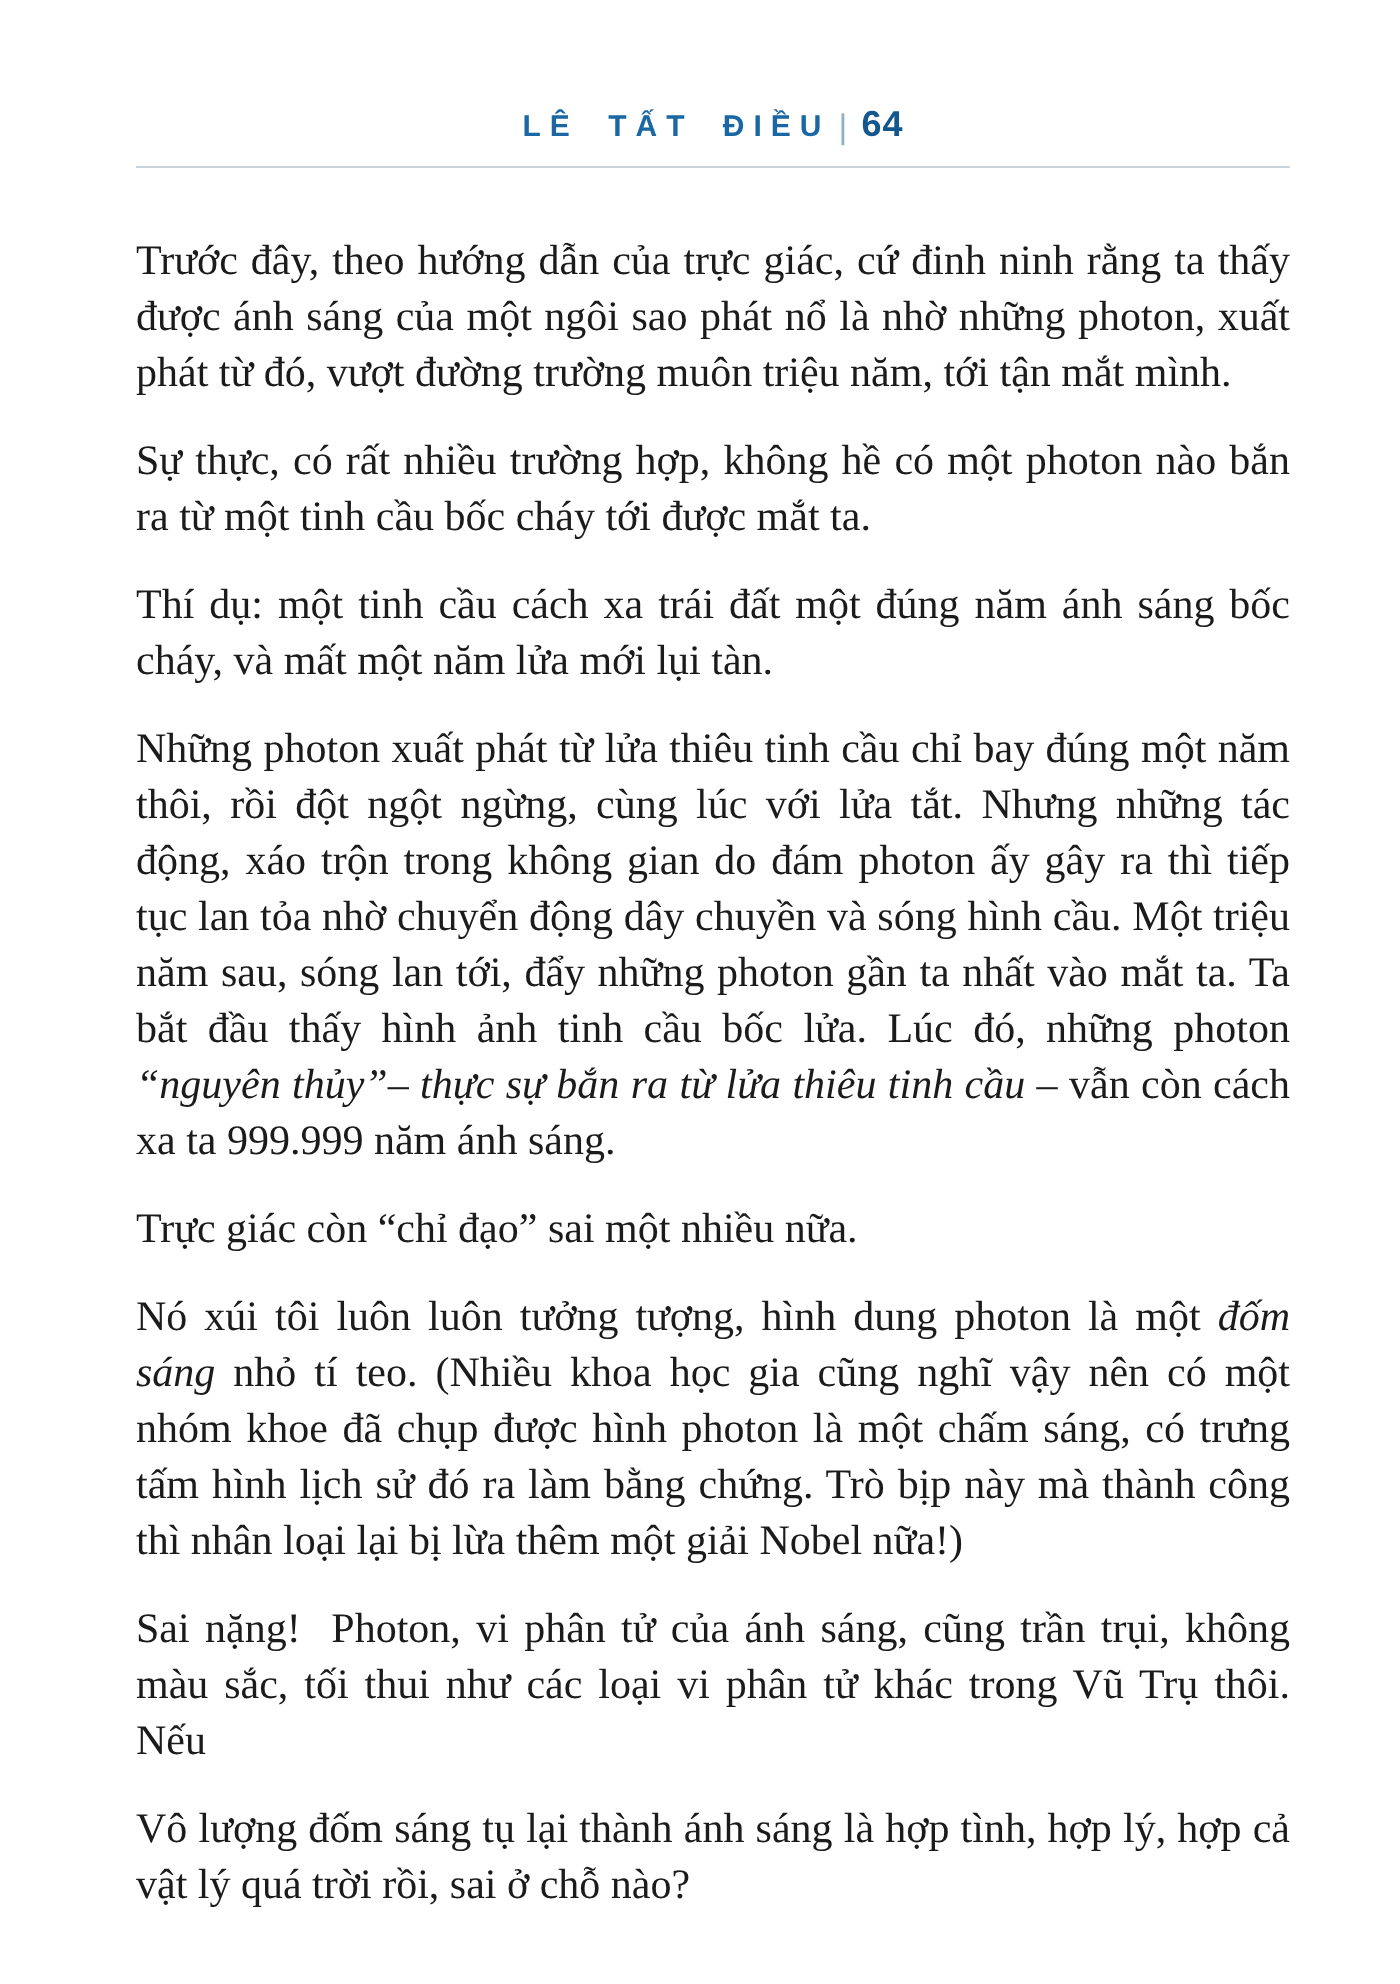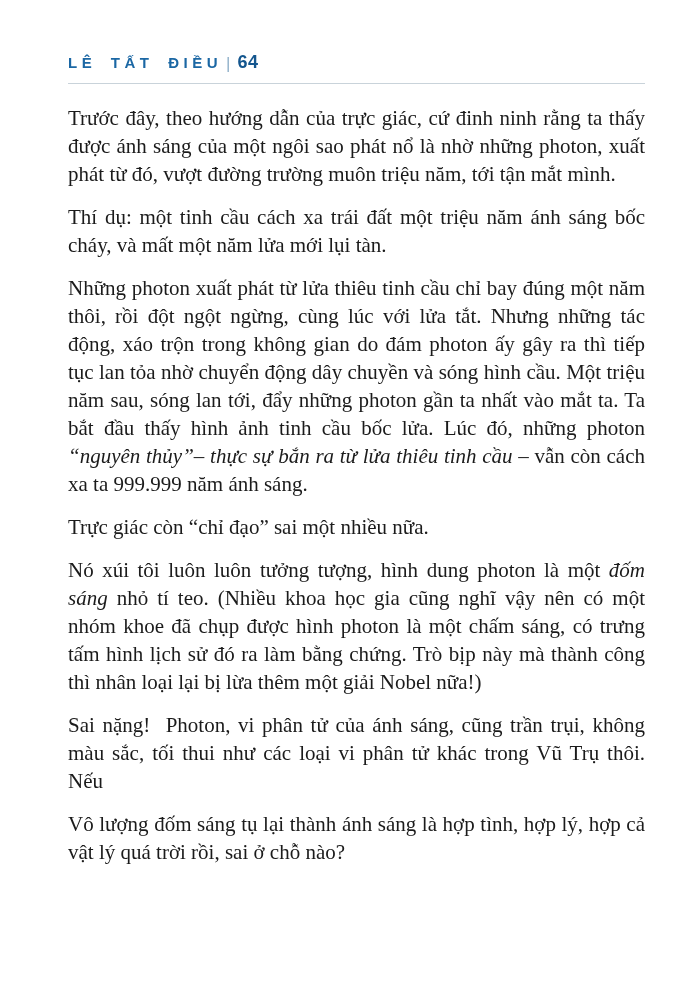--- a/index.html
+++ b/index.html
@@ -14,21 +14,21 @@
     background: #ffffff;
     overflow: hidden;
     font-family: "Liberation Serif", serif;
     color: #1b1b1b;
   }
   .page-header {
     position: absolute;
     top: 52px;
     left: 68px;
     right: 55px;
-    text-align: left;
+    text-align: center;
     font-family: "Liberation Sans", sans-serif;
     white-space: nowrap;
   }
   .author-name {
     font-size: 15px;
     font-weight: 700;
     letter-spacing: 4.5px;
     word-spacing: 6px;
   }
   .header-separator {
@@ -54,40 +54,41 @@
   .page-body {
     position: absolute;
     top: 100px;
     left: 68px;
     width: 577px;
     font-size: 21px;
     line-height: 28px;
     text-align: justify;
   }
   .page-body p {
-    margin: 4px 0 15px 0;
+    margin: 16px 0 15px 0;
   }
   .seg-italic {
     font-style: italic;
   }
 </style>
 </head>
 <body>
 
 <div class="page">
 
   <header class="page-header">
     <span class="author-name" style="color: rgb(27, 103, 164);">LÊ TẤT ĐIỀU</span><span class="header-separator">|</span><span class="page-number" style="color: rgb(20, 86, 142);">64</span>
   </header>
 
   <div class="header-rule" style="background: rgb(201, 211, 218);"></div>
 
   <main class="page-body" id="page-body">
       <p><span class="seg-regular">Trước đây, theo hướng dẫn của trực giác, cứ đinh ninh rằng ta thấy được ánh sáng của một ngôi sao phát nổ là nhờ những photon, xuất phát từ đó, vượt đường trường muôn triệu năm, tới tận mắt mình.</span></p>
-      <p><span class="seg-regular">Thí dụ: một tinh cầu cách xa trái đất một triệu năm ánh sáng bốc cháy, và mất một năm lửa mới lụi tàn.</span></p>
+      <p><span class="seg-regular">Sự thực, có rất nhiều trường hợp, không hề có một photon nào bắn ra từ một tinh cầu bốc cháy tới được mắt ta.</span></p>
+      <p><span class="seg-regular">Thí dụ: một tinh cầu cách xa trái đất một đúng năm ánh sáng bốc cháy, và mất một năm lửa mới lụi tàn.</span></p>
       <p><span class="seg-regular">Những photon xuất phát từ lửa thiêu tinh cầu chỉ bay đúng một năm thôi, rồi đột ngột ngừng, cùng lúc với lửa tắt. Nhưng những tác động, xáo trộn trong không gian do đám photon ấy gây ra thì tiếp tục lan tỏa nhờ chuyển động dây chuyền và sóng hình cầu. Một triệu năm sau, sóng lan tới, đẩy những photon gần ta nhất vào mắt ta. Ta bắt đầu thấy hình ảnh tinh cầu bốc lửa. Lúc đó, những photon </span><span class="seg-italic">“nguyên thủy”– thực sự bắn ra từ lửa thiêu tinh cầu –</span><span class="seg-regular"> vẫn còn cách xa ta 999.999 năm ánh sáng.</span></p>
       <p><span class="seg-regular">Trực giác còn “chỉ đạo” sai một nhiều nữa.</span></p>
       <p><span class="seg-regular">Nó xúi tôi luôn luôn tưởng tượng, hình dung photon là một </span><span class="seg-italic">đốm sáng</span><span class="seg-regular"> nhỏ tí teo. (Nhiều khoa học gia cũng nghĩ vậy nên có một nhóm khoe đã chụp được hình photon là một chấm sáng, có trưng tấm hình lịch sử đó ra làm bằng chứng. Trò bịp này mà thành công thì nhân loại lại bị lừa thêm một giải Nobel nữa!)</span></p>
       <p><span class="seg-regular">Sai nặng!&nbsp; Photon, vi phân tử của ánh sáng, cũng trần trụi, không màu sắc, tối thui như các loại vi phân tử khác trong Vũ Trụ thôi. Nếu</span></p>
       <p><span class="seg-regular">Vô lượng đốm sáng tụ lại thành ánh sáng là hợp tình, hợp lý, hợp cả vật lý quá trời rồi, sai ở chỗ nào?</span></p>
     </main>
 
 </div>
 
 </body></html>

